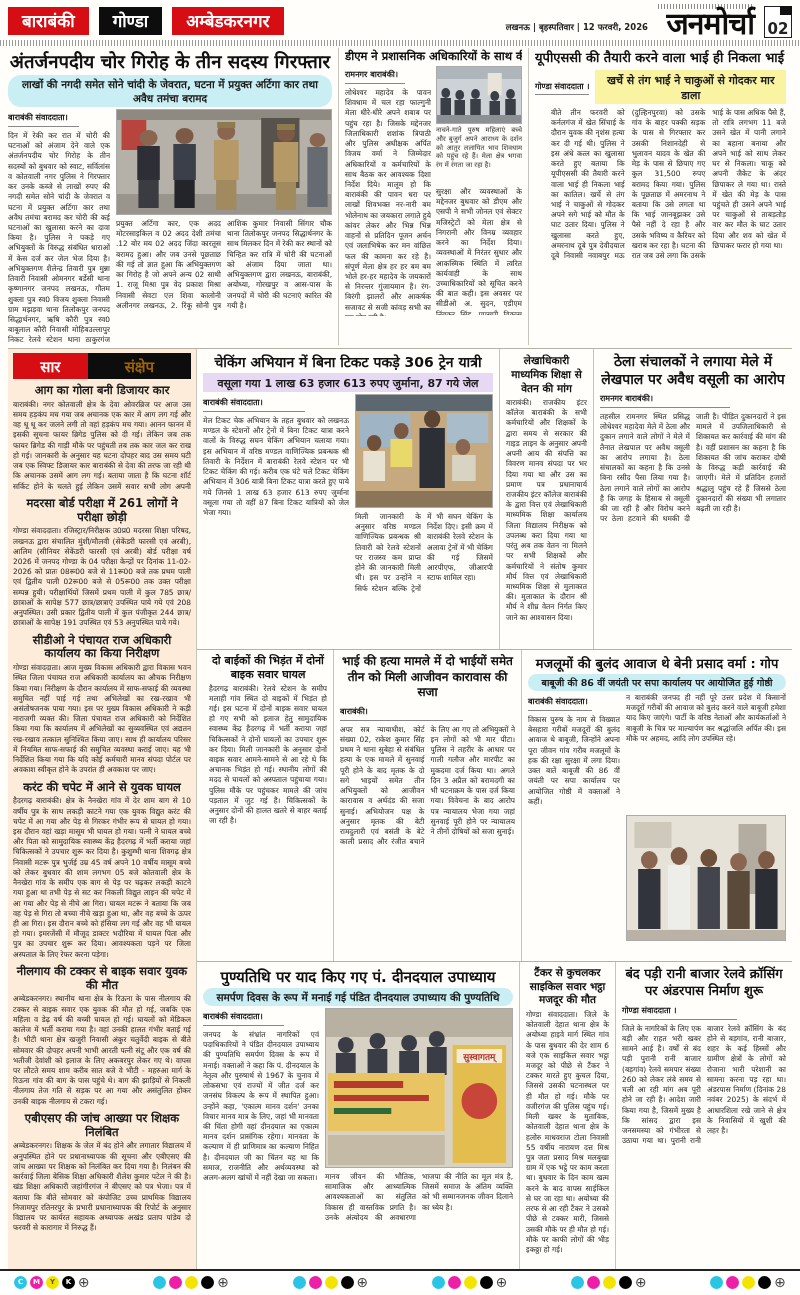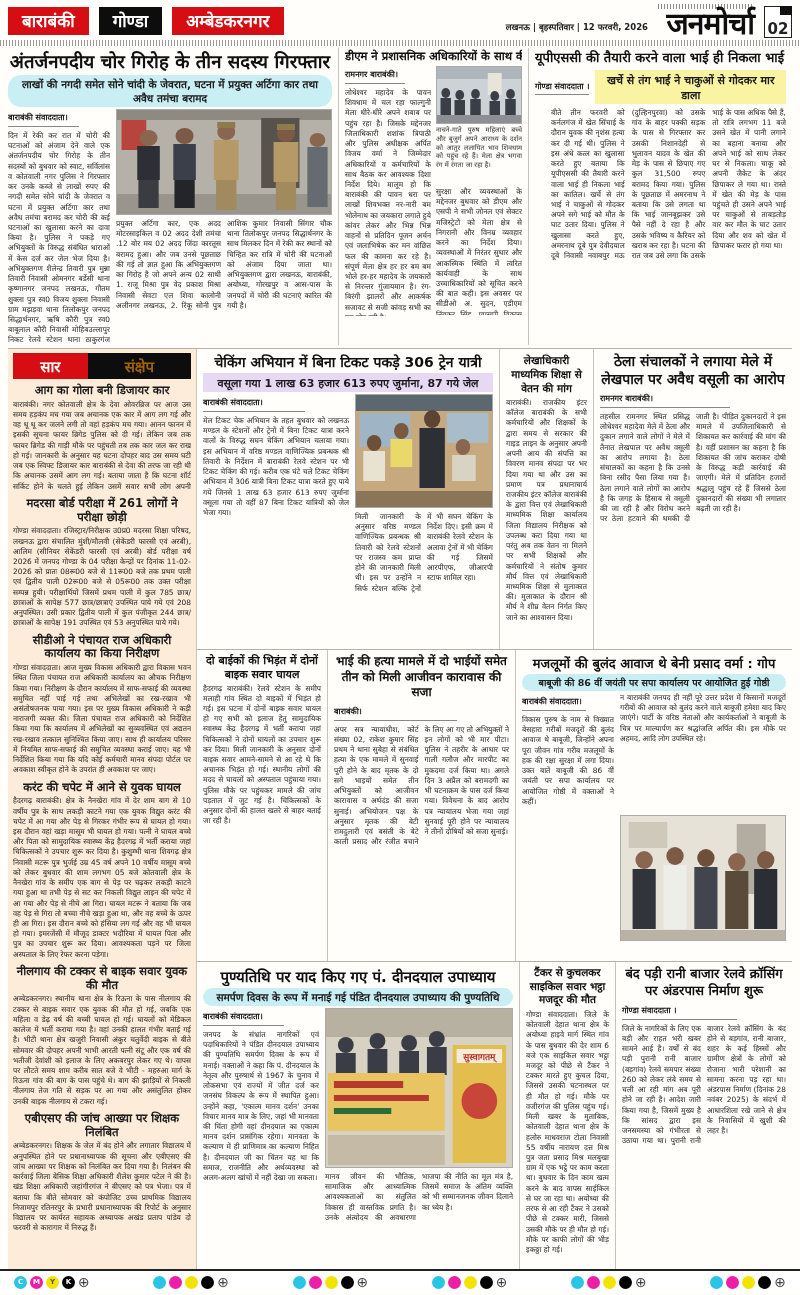--- a/index.html
+++ b/index.html
@@ -85,21 +85,21 @@
   .photo-train{height:112px;}
   .t-body2{height:104px;margin-top:4px;}
   
   .art-acct{width:94px;}
   .hl-acct{font-size:10.5px;margin:4px 0 3px;}
   .acct-body{height:252px;}
   .art-thela{flex:1;}
   .hl-thela{font-size:14px;margin:4px 0 2px;line-height:1.25;}
   .thela-body{height:218px;}
   
-  .art-bike{width:130px;}
+  .art-bike{width:130px;margin-left:6px;}
   .hl-bike{font-size:11px;margin:4px 0 2px;line-height:1.25;}
   .bike-body{height:258px;}
   .art-murder{width:188px;}
   .hl-murder{font-size:12px;margin:4px 0 2px;line-height:1.3;}
   .murder-body{height:230px;}
   .art-beni{flex:1;}
   .hl-beni{font-size:13px;margin-top:4px;}
   .sub-beni{font-size:9.5px;}
   .cols-beni{display:grid;grid-template-columns:92px 1fr;gap:6px;height:252px;}
   .photo-beni{height:124px;margin-top:4px;}

